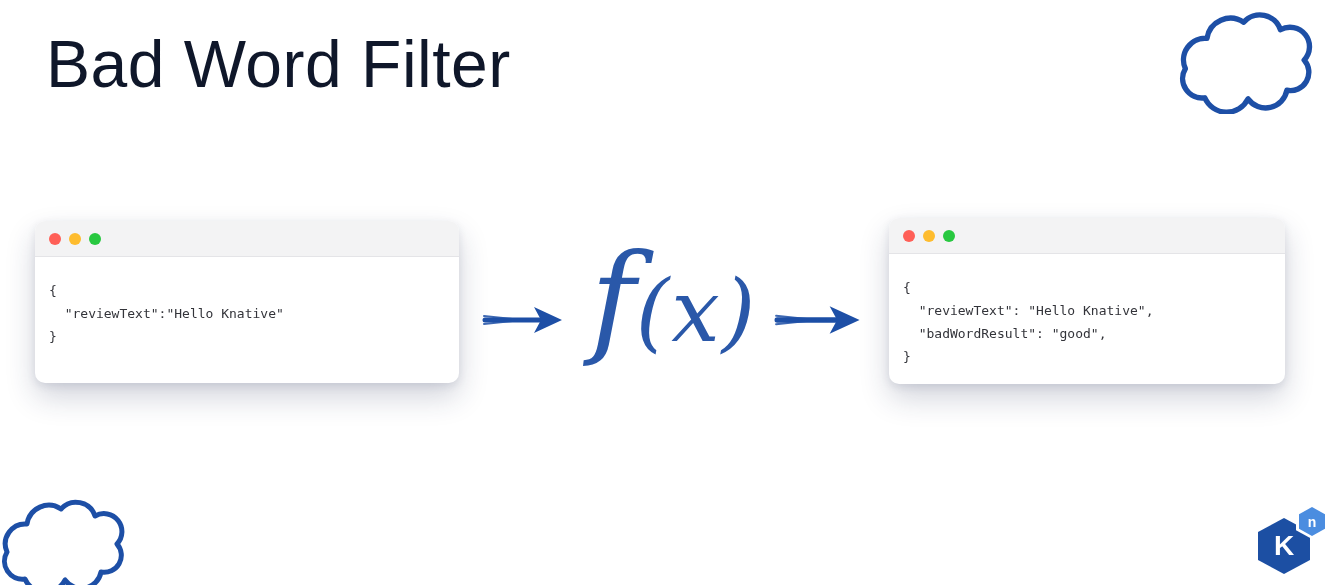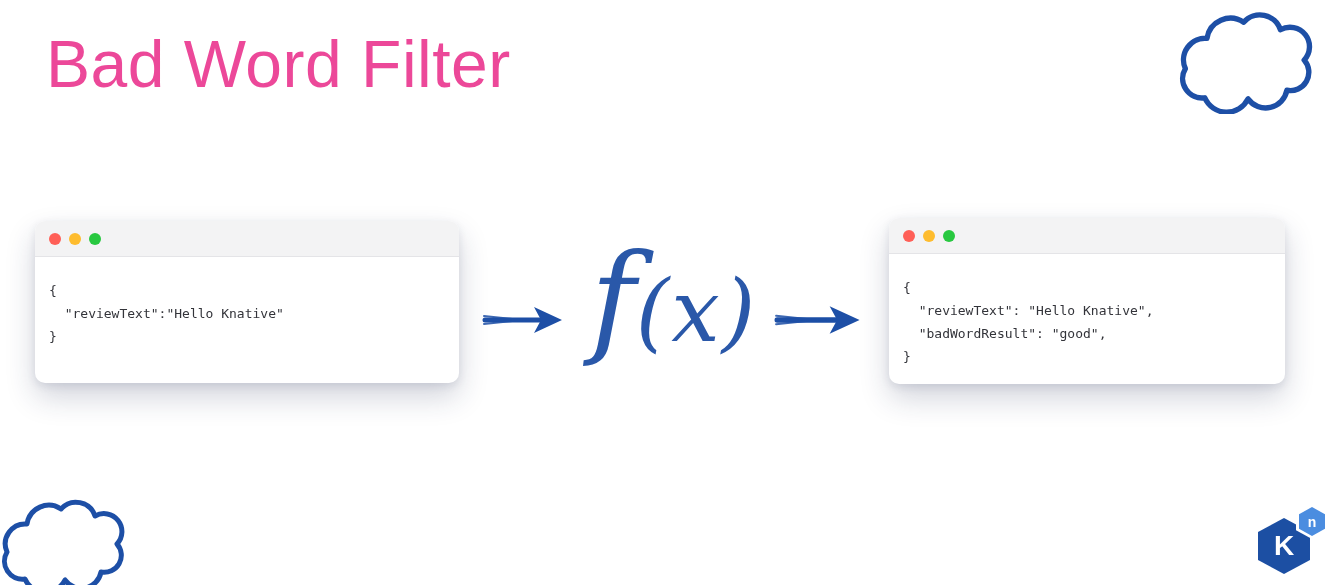--- a/index.html
+++ b/index.html
@@ -6,21 +6,21 @@
   html, body { width:1341px; height:585px; }
   body {
     font-family:"Liberation Sans", sans-serif;
     background:#ffffff;
     position:relative;
     overflow:hidden;
   }
 
   .title {
     position:absolute; left:46px; top:28px;
-    font-size:66px; font-weight:500; color:#ec4899;
+    font-size:66px; font-weight:500; color:#0f172a;
     letter-spacing:0.5px; line-height:1.1;
   }
 
   .cloud { position:absolute; }
   .cloud svg { display:block; width:100%; height:100%; }
   .cloud-top-right  { left:1172px; top:6px;  width:152px; height:108px; }
   .cloud-bottom-left{ left:-6px;  top:494px; width:142px; height:100px; }
 
   .card {
     position:absolute; background:#ffffff; border-radius:10px;

